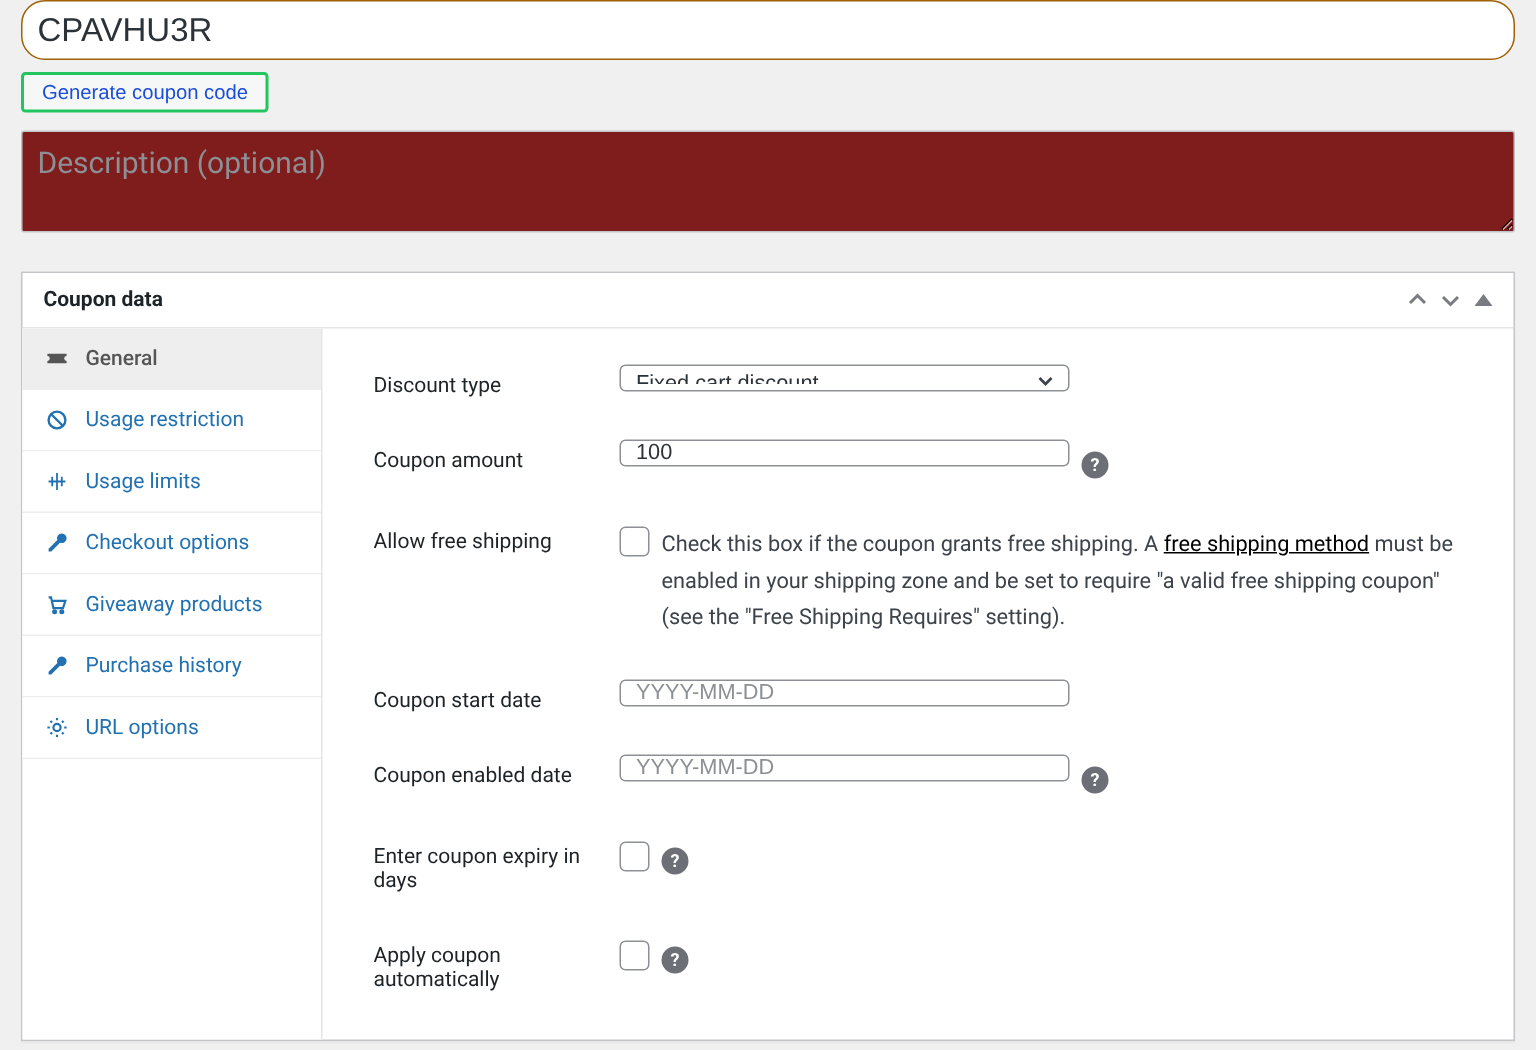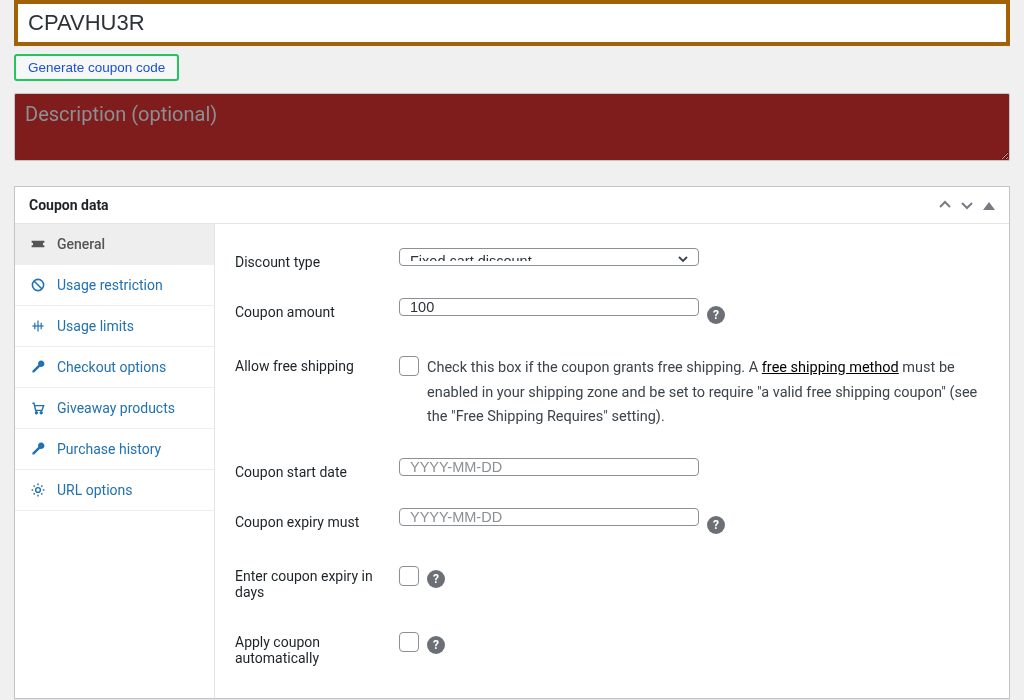--- a/index.html
+++ b/index.html
@@ -13,22 +13,22 @@
     font-size: 14px;
   }
   .page {
     padding: 0 14px 14px 14px;
   }
   .coupon-input {
     width: 100%;
     height: 40px;
     font-size: 22px;
     padding: 19px 10px;
-    border: 4px solid #a16207;
-    border-radius: 0;
+    border: 1px solid #a16207;
+    border-radius: 16px;
     background: #fff;
     color: #2c3338;
     outline: none;
   }
   .gen-btn {
     margin-top: 8px;
     display: inline-block;
     padding: 4px 12px;
     border: 2px solid #22c55e;
     border-radius: 3px;
@@ -121,20 +121,21 @@
   .row {
     display: flex;
     align-items: flex-start;
     padding: 10px 0 18px 0;
   }
   .row .label {
     width: 164px;
     font-size: 14px;
     color: #1d2327;
     padding-top: 6px;
+    margin-left: 14px;
   }
   .row .field {
     flex: 1;
     display: flex;
     align-items: flex-start;
     gap: 8px;
   }
   .select, .text-input {
     width: 300px;
     height: 18px;
@@ -345,21 +346,21 @@
         </div>
 
         <div class="row">
           <div class="label">Coupon start date</div>
           <div class="field">
             <input class="text-input" placeholder="YYYY-MM-DD" style="">
           </div>
         </div>
 
         <div class="row">
-          <div class="label">Coupon expiry must</div>
+          <div class="label">Coupon enabled date</div>
           <div class="field">
             <input class="text-input" placeholder="YYYY-MM-DD" style="">
             <span class="help">?</span>
           </div>
         </div>
 
         <div class="row">
           <div class="label">Enter coupon expiry in days</div>
           <div class="field">
             <div class="chk"></div>

